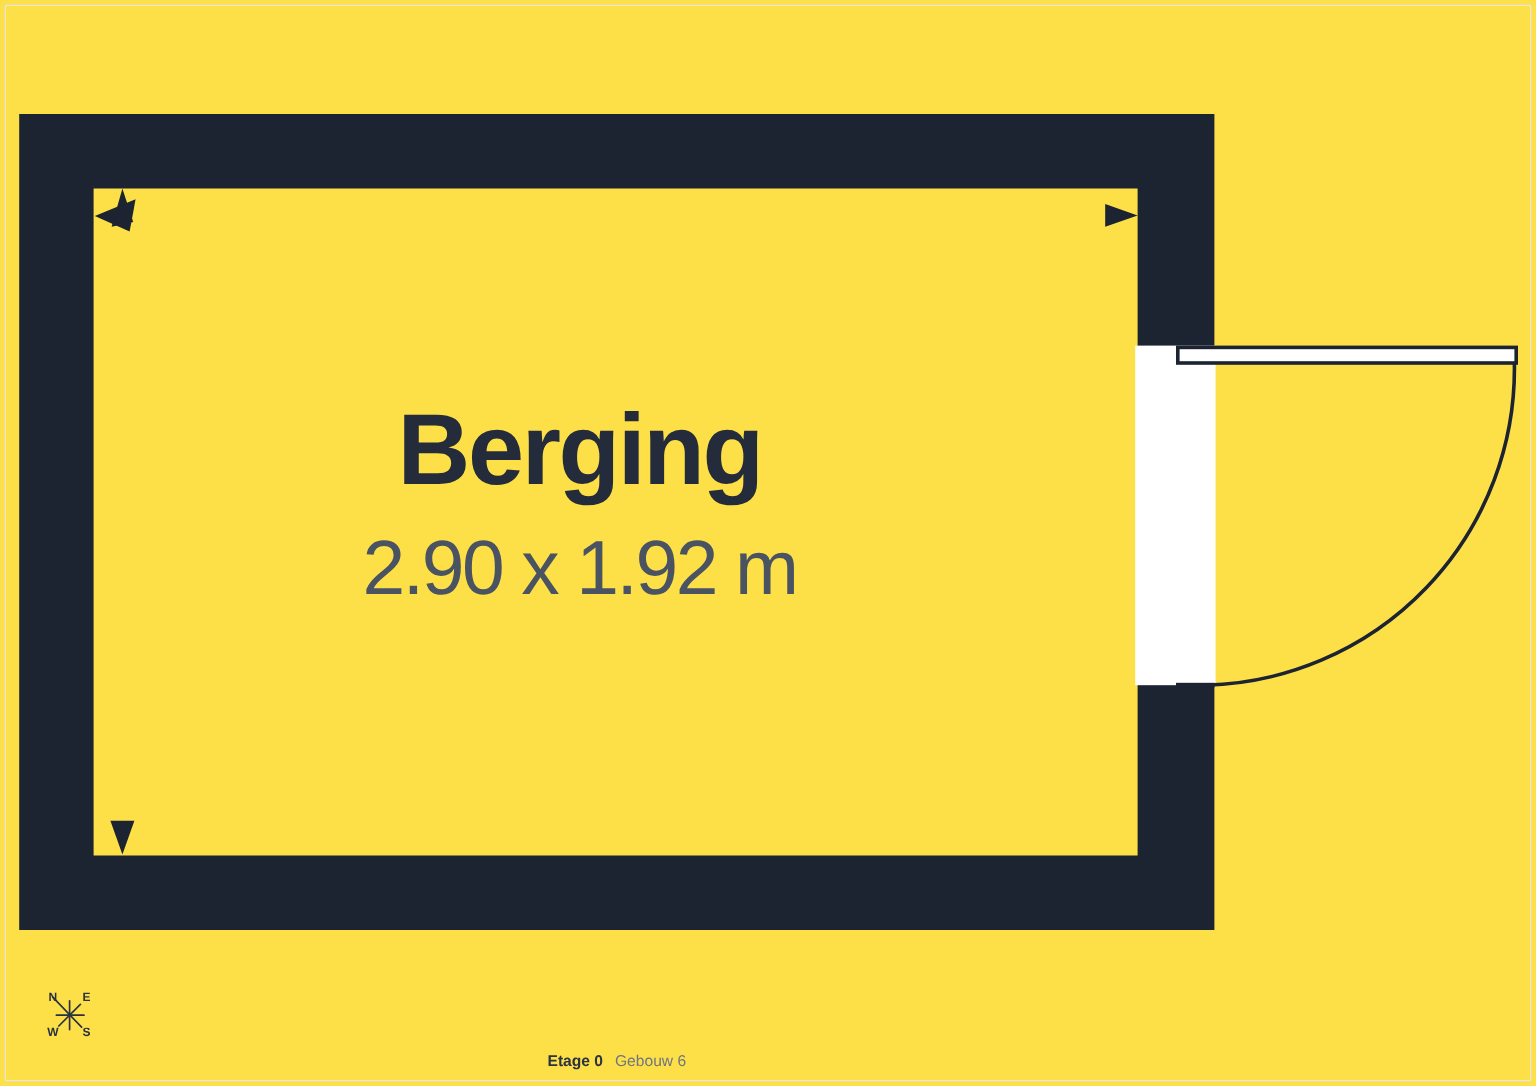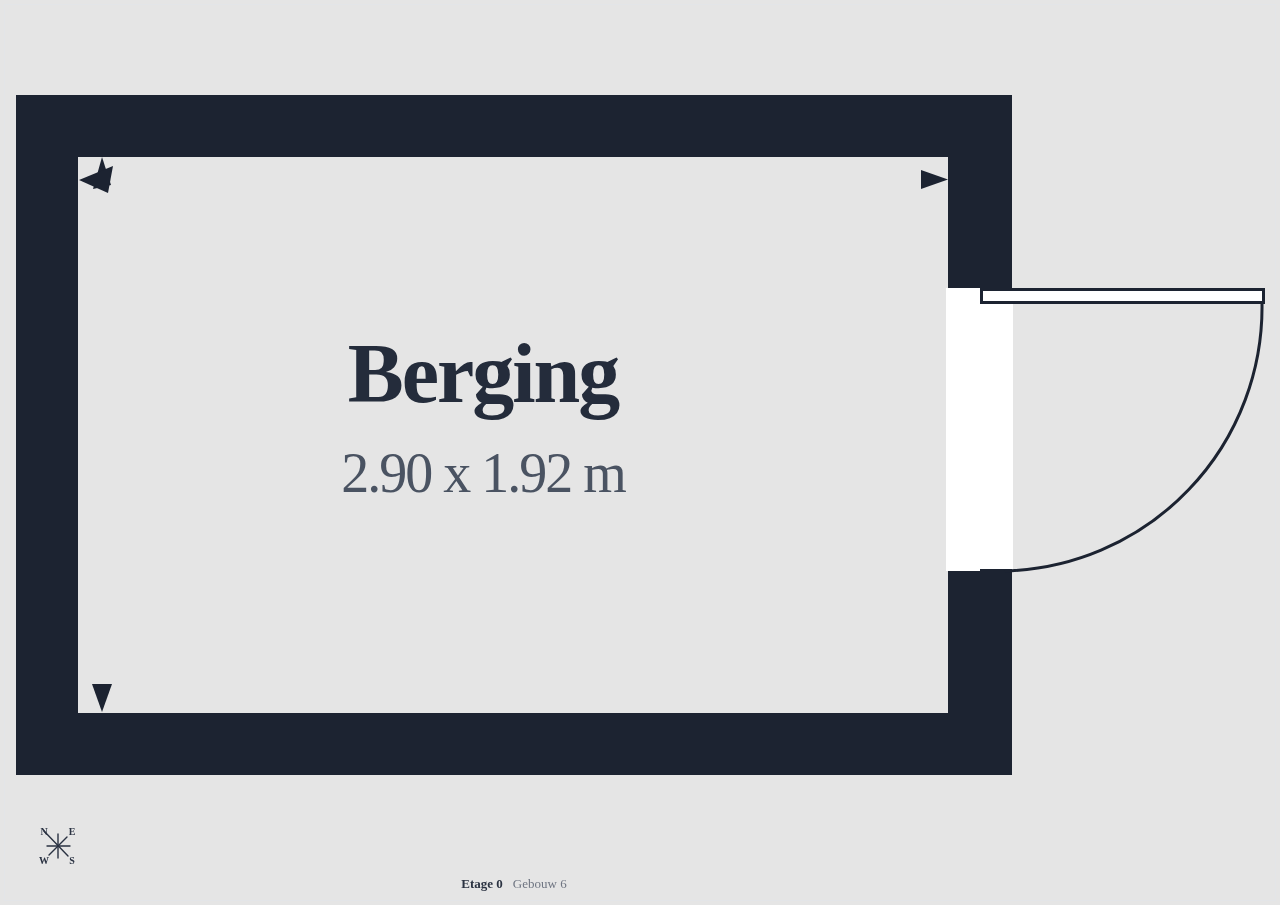--- a/index.html
+++ b/index.html
@@ -8,22 +8,21 @@
     width: 1280px;
     height: 905px;
     background: #ffffff;
     overflow: hidden;
     font-family: "Liberation Sans", sans-serif;
   }
   .page {
     position: relative;
     width: 1280px;
     height: 905px;
-    background: #e5e5e5;
-    font-family: Liberation Serif, serif;
+    background: #fde047;
   }
   .frame {
     position: absolute;
     left: 4px;
     top: 4px;
     right: 4px;
     bottom: 4px;
     border: 1px solid #e3e5e8;
     pointer-events: none;
   }
@@ -45,21 +44,21 @@
   }
   .room-name {
     font-size: 84px;
     line-height: 84px;
     font-weight: 700;
     letter-spacing: -2px;
     color: #242c3b;
   }
   .room-dims {
     margin-top: 17px;
-    font-size: 56px;
+    font-size: 64px;
     line-height: 80px;
     font-weight: 400;
     letter-spacing: -2px;
     color: #4a5362;
     text-align: center;
   }
   .compass-letter {
     position: absolute;
     transform: translate(-50%, -50%);
     font-size: 10px;

